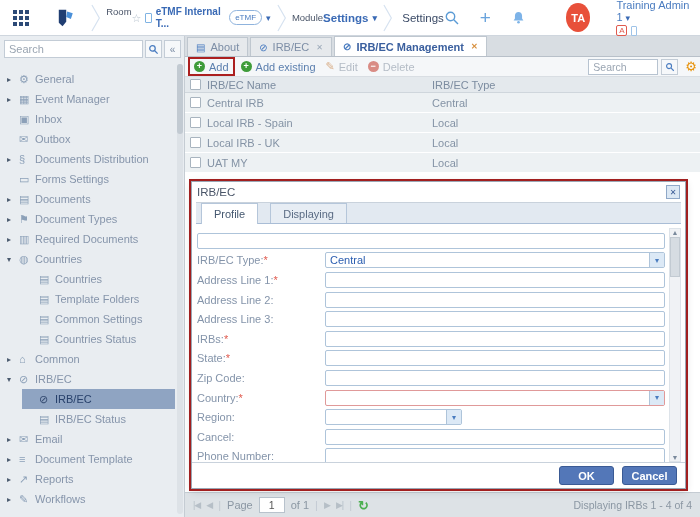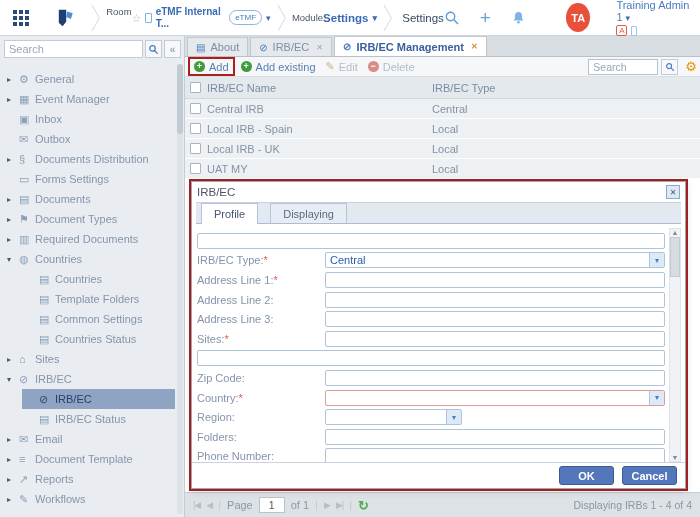--- a/index.html
+++ b/index.html
@@ -70,21 +70,21 @@
   .ic-circle { width:11px; height:11px; border-radius:50%; color:#fff; font-size:9px; line-height:11px; text-align:center; font-weight:bold; }
   .ic-green { background:#3f9c3a; }
   .ic-red { background:#d98c85; }
   .ic-pencil { color:#d9b08c; font-size:11px; }
   .tb-right { margin-left:auto; display:flex; align-items:center; gap:3px; }
   .tb-search { width:70px; height:16px; border:1px solid #b7c3d0; padding:0 4px; font-size:10.5px; background:#fff; font-family:"Liberation Sans",sans-serif; }
   .tb-search::placeholder { color:#9aa5b2; }
   .tb-gear { color:#e8930c; font-size:13px; margin-left:4px; cursor:pointer; }
 
   
-  .grid-head { height:22px; background:#e4e9ed; border-bottom:1px solid #cfd6dc; display:flex; align-items:center; padding-left:5px; color:#7c8ca0; }
+  .grid-head { height:16px; background:#e4e9ed; border-bottom:1px solid #cfd6dc; display:flex; align-items:center; padding-left:5px; color:#7c8ca0; }
   .gh-name { width:242px; display:flex; align-items:center; gap:6px; }
   .cbx { width:11px; height:11px; border:1px solid #a8b4bf; background:#fff; border-radius:1px; flex:0 0 11px; cursor:pointer; }
   .g-row { height:20px; background:#edf1f3; border-bottom:1px solid #fff; display:flex; align-items:center; padding-left:5px; color:#8493a5; cursor:pointer; }
   .g-name { width:242px; display:flex; align-items:center; gap:6px; }
   .filler { flex:1; background:#fff; }
 
   
   .pagebar { height:25px; background:#dde2e6; border-top:1px solid #c5ccd3; display:flex; align-items:center; padding:0 8px; gap:6px; color:#8b97a3; }
   .pg-ic { color:#b6bfc7; font-size:9px; letter-spacing:-1px; cursor:default; }
   .pg-sep { color:#c2cad2; }
@@ -273,21 +273,21 @@
             <span class="t-icon">▤</span>
             <span class="t-label">Common Settings</span>
           </div>
         <div class="t-row lvl1">
             <span class="t-icon">▤</span>
             <span class="t-label">Countries Status</span>
           </div>
         <div class="t-row lvl0">
             <span class="t-arrow">▸</span>
             <span class="t-icon">⌂</span>
-            <span class="t-label">Sites</span>
+            <span class="t-label">Common</span>
           </div>
         <div class="t-row lvl0">
             <span class="t-arrow">▾</span>
             <span class="t-icon">⊘</span>
             <span class="t-label">IRB/EC</span>
           </div>
         <div class="t-row lvl1 selected">
             <span class="t-icon">⊘</span>
             <span class="t-label">IRB/EC</span>
           </div>
@@ -460,26 +460,27 @@
                 <input class="f-input" value="" style="">
               </span>
           </div>
           <div class="f-row">
             <span class="f-label"><span>Address Line 3:</span></span>
             <span class="f-field">
                 <input class="f-input" value="" style="">
               </span>
           </div>
           <div class="f-row">
-            <span class="f-label"><span>Sites:</span><span class="req">*</span></span>
-            <span class="f-field">
-                <input class="f-input" value="" style="">
-              </span>
-          </div>
-          <div class="f-row">
+            <span class="f-label"><span>IRBs:</span><span class="req">*</span></span>
+            <span class="f-field">
+                <input class="f-input" value="" style="">
+              </span>
+          </div>
+          <div class="f-row">
+            <span class="f-label"><span>State:</span><span class="req">*</span></span>
             <span class="f-field">
                 <input class="f-input" value="" style="">
               </span>
           </div>
           <div class="f-row">
             <span class="f-label"><span>Zip Code:</span></span>
             <span class="f-field">
                 <input class="f-input" value="" style="">
               </span>
           </div>
@@ -495,21 +496,21 @@
           <div class="f-row">
             <span class="f-label"><span>Region:</span></span>
             <span class="f-field">
                 <span class="combo short">
                   <span class="combo-text"></span>
                   <span class="combo-btn">▾</span>
                 </span>
               </span>
           </div>
           <div class="f-row">
-            <span class="f-label"><span>Folders:</span></span>
+            <span class="f-label"><span>Cancel:</span></span>
             <span class="f-field">
                 <input class="f-input" value="" style="">
               </span>
           </div>
           <div class="f-row">
             <span class="f-label"><span>Phone Number:</span></span>
             <span class="f-field">
                 <input class="f-input" value="" style="">
               </span>
           </div>

